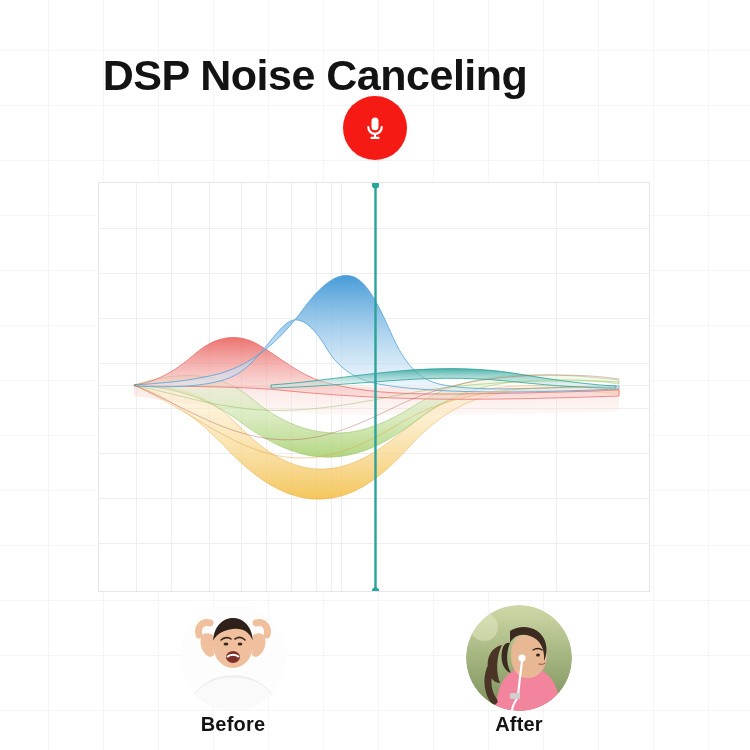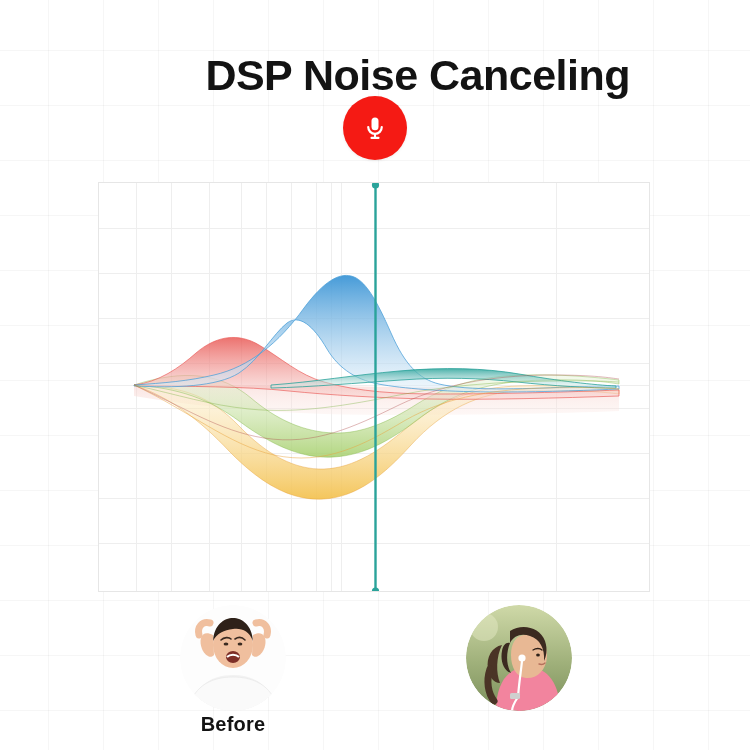--- a/index.html
+++ b/index.html
@@ -14,21 +14,21 @@
     position:absolute;inset:0;
     background-image:
       linear-gradient(to right, rgba(0,0,0,0.035) 1px, transparent 1px),
       linear-gradient(to bottom, rgba(0,0,0,0.035) 1px, transparent 1px);
     background-size:55px 55px;
     background-position:-7px -5px;
     pointer-events:none;
   }
   #page-title{
     position:absolute;left:0;top:22px;width:630px;
-    text-align:right;
+    text-align:center;
     font-size:43px;
     font-weight:700;
     letter-spacing:-0.5px;
     color:#131313;
     line-height:1.15;
   }
   #mic-badge{
     position:absolute;left:343px;top:96px;
     width:64px;height:64px;border-radius:50%;
     background:#f51a14;
@@ -210,13 +210,14 @@
         <ellipse cx="72" cy="50" rx="1.9" ry="1.5" fill="#2e2018"></ellipse>
         <path d="M67 45 C70 43 74 43 76 45" stroke="#2e2018" stroke-width="1.3" fill="none" stroke-linecap="round"></path>
         <path d="M73 59 C76 60 78 59 79 58" stroke="#b5705c" stroke-width="1.4" fill="none" stroke-linecap="round"></path>
         <circle cx="56" cy="53" r="3.6" fill="#ffffff"></circle>
         <path d="M56 56 C55 66 53 78 52 92" stroke="#ffffff" stroke-width="2.2" fill="none" stroke-linecap="round"></path>
         <path d="M52 92 C48 98 46 102 46 106" stroke="#ffffff" stroke-width="2.2" fill="none" stroke-linecap="round"></path>
         <rect x="44" y="88" width="10" height="6" rx="1.6" fill="#cfcfcf"></rect>
       </g>
     </svg>
   </div>
+  <div class="photo-label">After</div>
 </div>
 
 </body></html>

